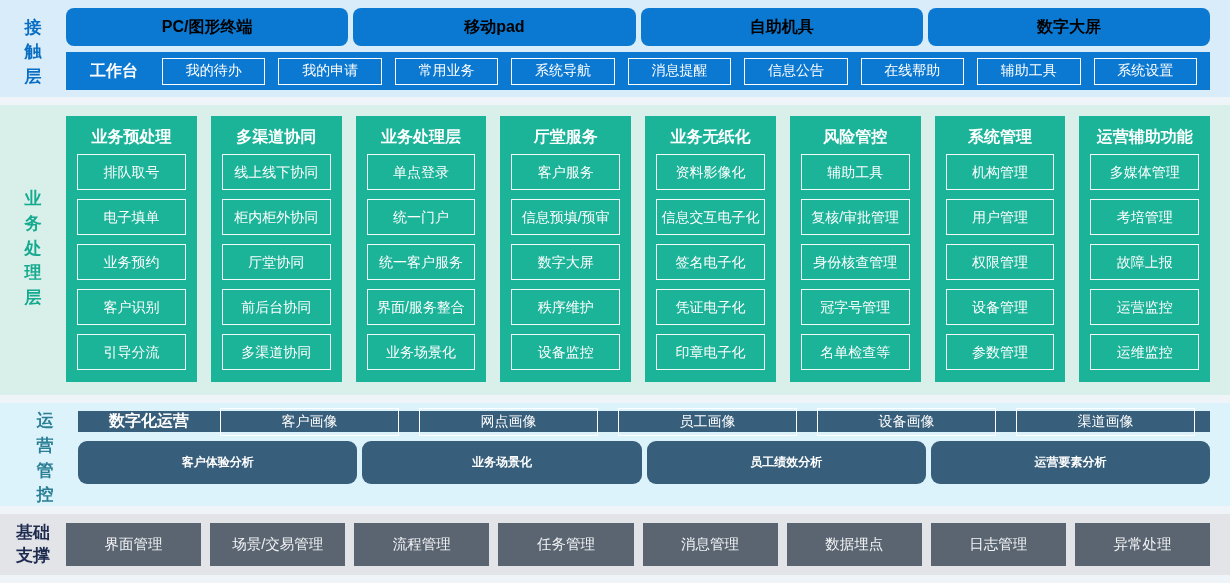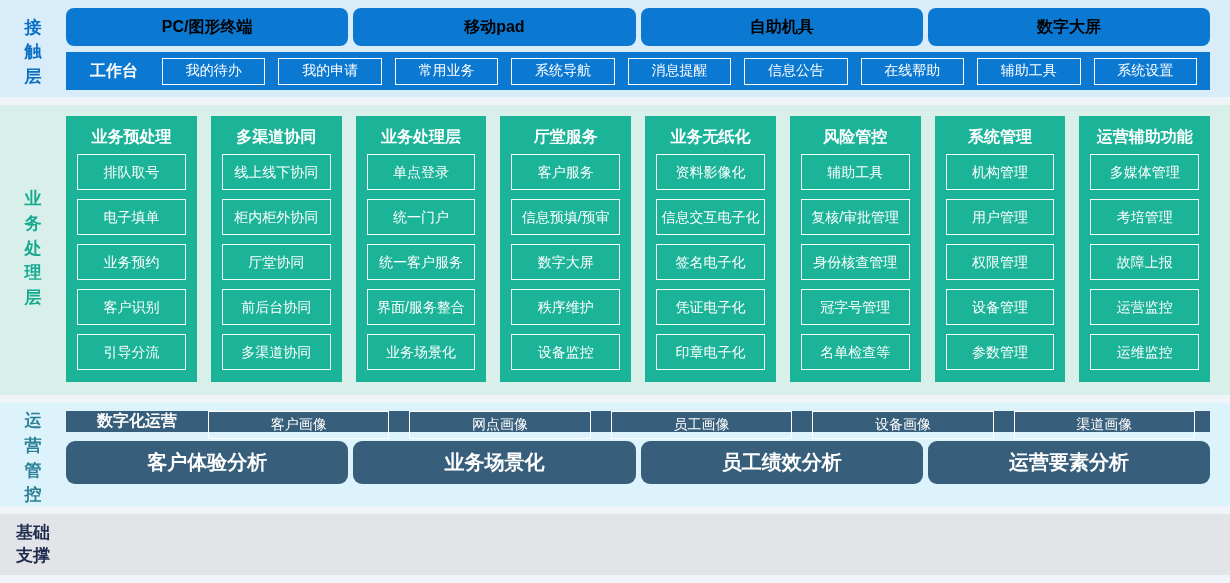--- a/index.html
+++ b/index.html
@@ -39,30 +39,30 @@
   .cols { flex:1; display:flex; gap:14px; }
   .col { flex:1; background:var(--teal); padding:6px 11px 12px; display:flex; flex-direction:column; }
   .col-title { height:32px; color:#fff; font-weight:bold; font-size:16px;
     display:flex; align-items:center; justify-content:center; white-space:nowrap; }
   .col-items { flex:1; display:flex; flex-direction:column; gap:9px; margin-top:1px; }
   .col-item { flex:1; border:1px solid rgba(255,255,255,.95); color:#fff; font-size:14px;
     display:flex; align-items:center; justify-content:center; text-align:center;
     line-height:1.15; padding:9px 2px; }
 
   
-  .s3 { height:103px; background:var(--ops-bg); padding:8px 20px 0 0; }
+  .s3 { height:103px; background:var(--ops-bg); padding:8px 20px 0 12px; }
   .s3-content { flex:1; display:flex; flex-direction:column; gap:9px; }
-  .digital-bar { height:21px; background:var(--slate); display:flex; padding-right:15px; }
+  .digital-bar { height:21px; background:var(--slate); display:flex; align-items:center; padding-right:15px; }
   .digital-label { flex:0 0 142px; text-align:center; color:#fff; font-weight:bold; font-size:16px; }
   .digital-items { flex:1; display:flex; gap:20px; }
   .digital-item { flex:1; height:28px; border:1px solid #fff; color:#fff; font-size:14px;
     display:flex; align-items:center; justify-content:center; }
   .analysis-row { height:43px; display:flex; gap:5px; }
   .analysis-box { flex:1; background:var(--slate); border-radius:9px; color:#fff; font-weight:bold;
-    font-size:20px; display:flex; align-items:center; justify-content:center; }
+    font-size:12px; display:flex; align-items:center; justify-content:center; }
 
   
   .s4 { height:61px; background:var(--foundation-bg); padding:9px 20px 9px 0; }
   .s4-items { flex:1; display:flex; gap:9px; }
   .s4-item { flex:1; background:var(--gray); color:#f2f3f5; font-size:14.5px;
     display:flex; align-items:center; justify-content:center; }
 </style>
 </head>
 <body>
 
@@ -218,15 +218,26 @@
           <div class="analysis-box">员工绩效分析</div>
           <div class="analysis-box">运营要素分析</div>
         </div>
     </div>
   </section>
 
   <section class="s4">
     <div class="vcol">
       <div class="vlabel four">基础支撑</div>
     </div>
+    <div class="s4-items">
+
+    <div class="s4-item">界面管理</div>
+        <div class="s4-item">场景/交易管理</div>
+        <div class="s4-item">流程管理</div>
+        <div class="s4-item">任务管理</div>
+        <div class="s4-item">消息管理</div>
+        <div class="s4-item">数据埋点</div>
+        <div class="s4-item">日志管理</div>
+        <div class="s4-item">异常处理</div>
+      </div>
   </section>
 
 </div>
 
 </body></html>

